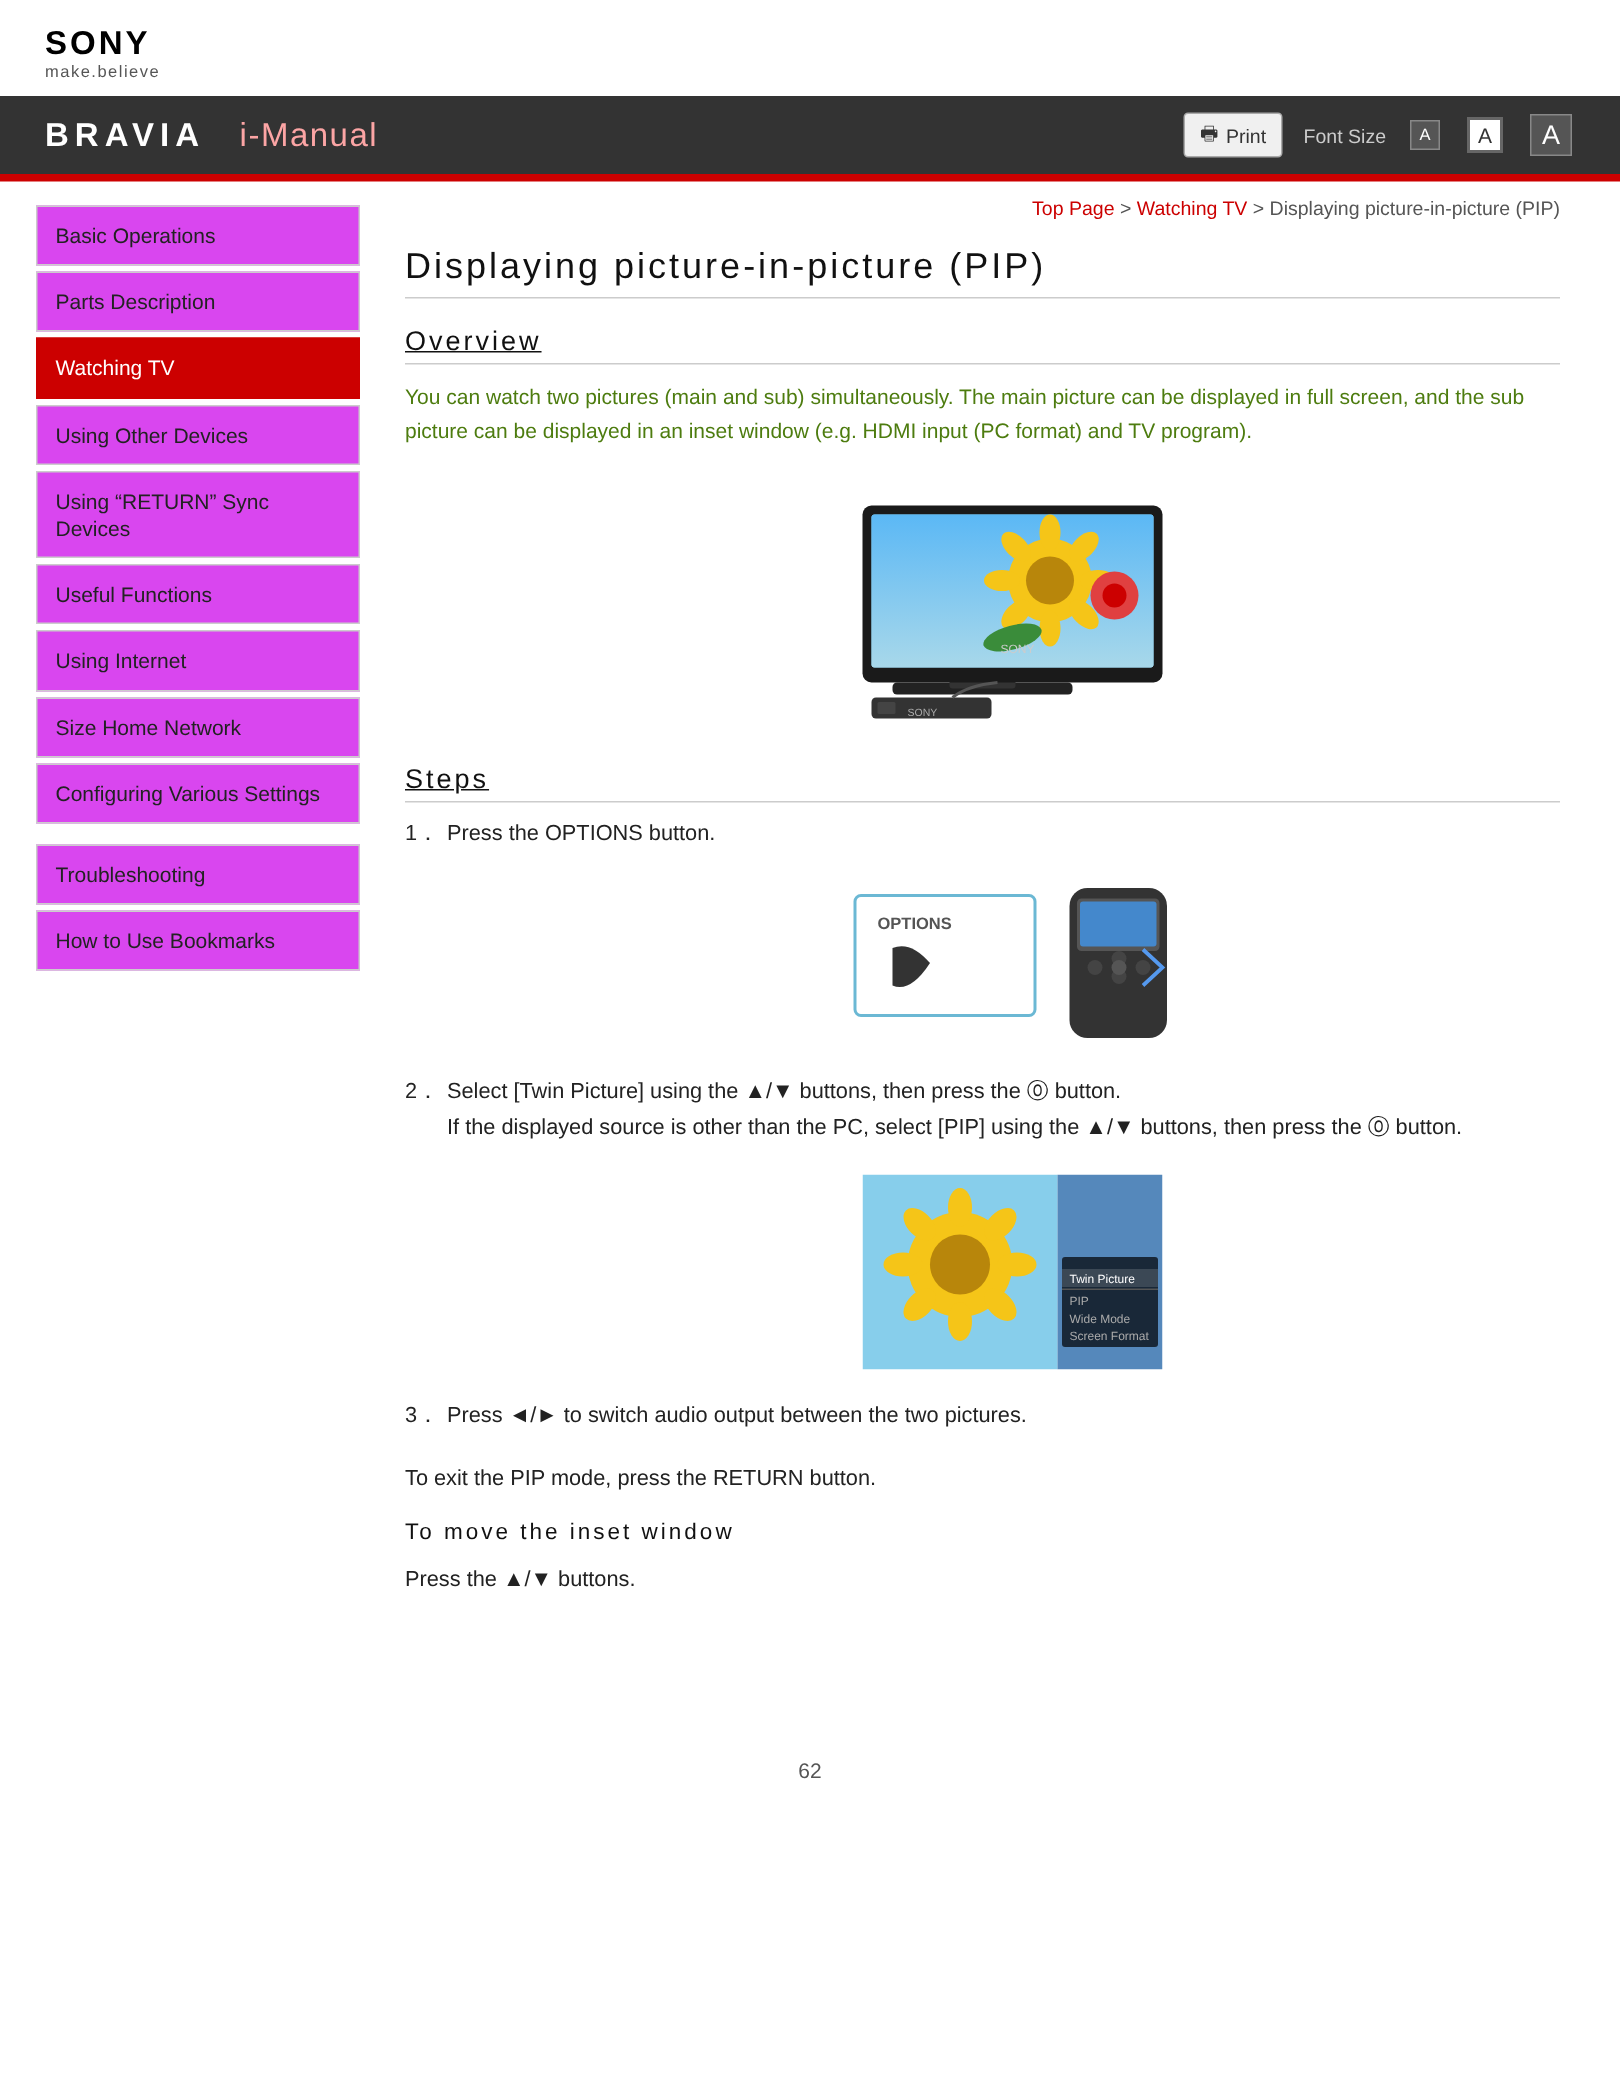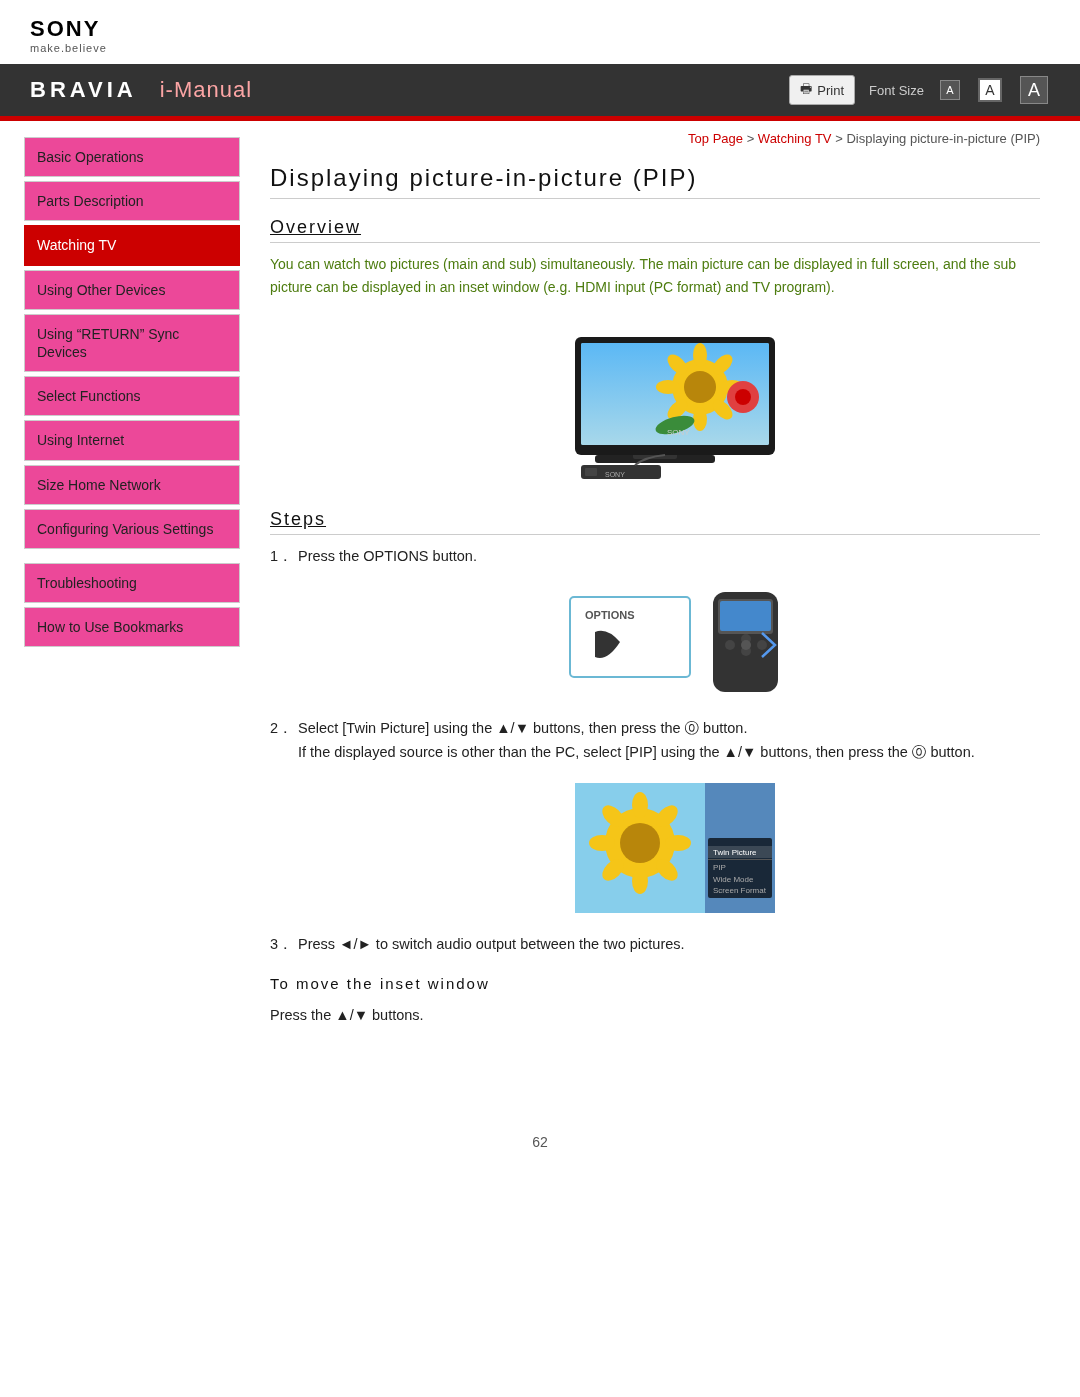--- a/index.html
+++ b/index.html
@@ -107,21 +107,21 @@
     
     .sidebar {
       width: 240px;
       min-width: 240px;
       padding: 16px 0 16px 24px;
       flex-shrink: 0;
     }
     .sidebar-item {
       display: block;
       border: 1px solid #ccc;
-      background: #ec4899;
+      background: #d946ef;
       padding: 10px 12px;
       margin-bottom: 4px;
       font-size: 14px;
       color: #222;
       cursor: pointer;
       text-decoration: none;
       line-height: 1.3;
     }
     .sidebar-item.active {
       background: #c00;
@@ -277,21 +277,21 @@
 <div class="red-accent"></div>
 
 <div class="main-layout">
 
   <nav class="sidebar">
     <a class="sidebar-item" href="#">Basic Operations</a>
     <a class="sidebar-item" href="#">Parts Description</a>
     <a class="sidebar-item active" href="#">Watching TV</a>
     <a class="sidebar-item" href="#">Using Other Devices</a>
     <a class="sidebar-item" href="#">Using “RETURN” Sync Devices</a>
-    <a class="sidebar-item" href="#">Select Functions</a>
+    <a class="sidebar-item" href="#">Useful Functions</a>
     <a class="sidebar-item" href="#">Using Internet</a>
     <a class="sidebar-item" href="#">Size Home Network</a>
     <a class="sidebar-item" href="#">Configuring Various Settings</a>
     <a class="sidebar-item section-break" href="#">Troubleshooting</a>
     <a class="sidebar-item" href="#">How to Use Bookmarks</a>
   </nav>
 
   <div class="content">
 
     <div class="breadcrumb">
@@ -412,20 +412,21 @@
 
         <rect x="133" y="63" width="64" height="12" fill="rgba(255,255,255,0.15)"></rect>
       </svg>
     </div>
 
     <div class="step-item">
       <span class="step-num">3．</span>
       <span class="step-text">Press ◄/► to switch audio output between the two pictures.</span>
     </div>
 
+    <p class="note-text">To exit the PIP mode, press the RETURN button.</p>
 
     <p class="move-heading">To move the inset window</p>
 
     <p class="note-text">Press the ▲/▼ buttons.</p>
 
   </div>
 </div>
 
 <div class="page-number">62</div>
 

